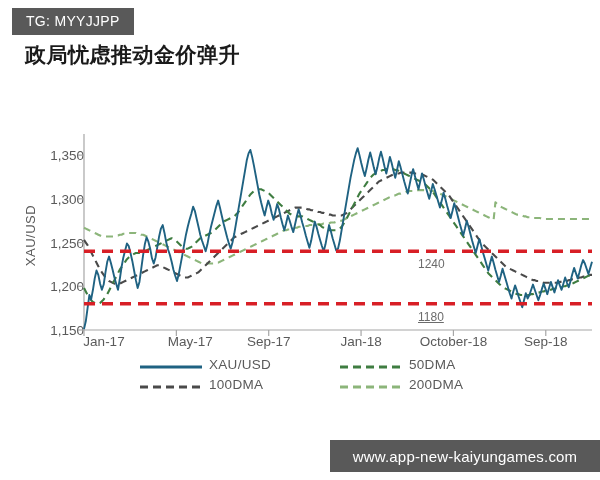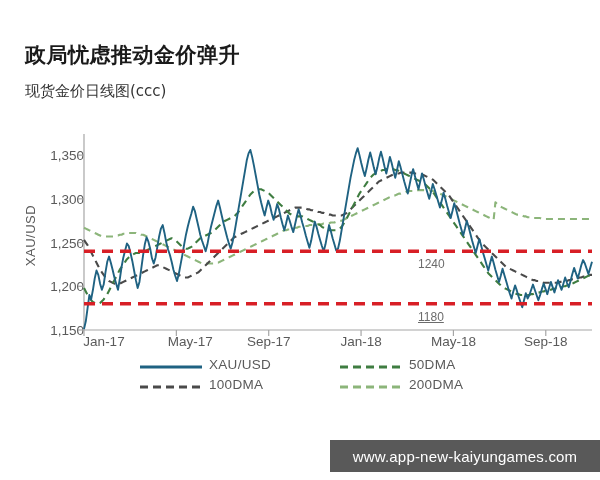--- a/index.html
+++ b/index.html
@@ -169,23 +169,23 @@
     align-items: center;
     justify-content: center;
     letter-spacing: 0.2px;
   }
 </style>
 </head>
 <body>
 
 <div id="page">
 
+  <div id="tg-badge">TG: MYYJJPP</div>
 
   <div id="chart-title">政局忧虑推动金价弹升</div>
-  <div id="chart-subtitle">现货金价日线图(ccc)</div>
 
   <div id="plot-wrap">
     <div id="y-axis-title">
       <span>XAU/USD</span>
     </div>
     <div id="y-ticks">
         <div class="y-tick-label" style="top: 210px;">1,150</div>
         <div class="y-tick-label" style="top: 166.279px;">1,200</div>
         <div class="y-tick-label" style="top: 122.558px;">1,250</div>
         <div class="y-tick-label" style="top: 78.8372px;">1,300</div>
@@ -210,21 +210,21 @@
         <path d="M84.00 168.03L85.79 171.53L87.58 175.02L89.37 177.65L91.15 180.27L92.94 182.02L94.73 182.89L96.52 183.77L98.31 183.77L100.10 182.89L101.89 181.14L103.68 179.40L105.46 176.77L107.25 174.15L109.04 170.65L110.83 167.15L112.62 163.66L114.41 160.16L116.20 156.66L117.99 153.16L119.77 149.67L121.56 147.04L123.35 144.42L125.14 141.80L126.93 139.17L128.72 137.42L130.51 135.67L132.30 134.80L134.08 133.93L135.87 133.05L137.66 133.05L139.45 133.05L141.24 133.05L143.03 132.18L144.82 131.30L146.61 130.43L148.39 129.55L150.18 128.68L151.97 127.80L153.76 126.93L155.55 126.06L157.34 125.18L159.13 124.31L160.92 123.43L162.70 122.56L164.49 121.68L166.28 120.81L168.07 119.93L169.86 119.06L171.65 118.19L173.44 119.06L175.23 119.93L177.01 121.68L178.80 123.43L180.59 125.18L182.38 126.93L184.17 127.80L185.96 128.68L187.75 128.68L189.54 127.80L191.32 126.93L193.11 125.18L194.90 123.43L196.69 121.68L198.48 119.93L200.27 118.19L202.06 117.31L203.85 116.44L205.63 115.56L207.42 114.69L209.21 113.81L211.00 112.94L212.79 112.07L214.58 110.32L216.37 108.57L218.15 106.82L219.94 105.07L221.73 103.32L223.52 101.57L225.31 100.70L227.10 99.82L228.89 98.95L230.68 98.07L232.46 97.20L234.25 96.33L236.04 94.58L237.83 92.83L239.62 90.20L241.41 87.58L243.20 84.96L244.99 82.33L246.77 79.71L248.56 77.09L250.35 74.47L252.14 72.72L253.93 70.97L255.72 70.09L257.51 69.22L259.30 69.22L261.08 69.22L262.87 70.09L264.66 70.97L266.45 71.84L268.24 72.72L270.03 74.47L271.82 76.21L273.61 77.96L275.39 79.71L277.18 81.46L278.97 83.21L280.76 84.96L282.55 86.71L284.34 88.46L286.13 90.20L287.92 91.95L289.70 93.70L291.49 94.58L293.28 95.45L295.07 96.33L296.86 96.33L298.65 96.33L300.44 96.33L302.23 96.33L304.01 97.20L305.80 98.07L307.59 98.95L309.38 99.82L311.17 100.70L312.96 101.57L314.75 102.45L316.54 103.32L318.32 104.20L320.11 105.07L321.90 106.82L323.69 107.69L325.48 108.57L327.27 109.44L329.06 110.32L330.85 110.32L332.63 110.32L334.42 110.32L336.21 110.32L338.00 109.44L339.79 108.57L341.58 106.82L343.37 104.20L345.15 101.57L346.94 98.07L348.73 94.58L350.52 91.08L352.31 87.58L354.10 84.08L355.89 80.59L357.68 77.09L359.46 73.59L361.25 70.97L363.04 68.34L364.83 65.72L366.62 63.10L368.41 60.47L370.20 57.85L371.99 56.10L373.77 54.35L375.56 53.48L377.35 52.60L379.14 51.73L380.93 50.86L382.72 49.98L384.51 49.98L386.30 49.11L388.08 49.11L389.87 49.11L391.66 49.11L393.45 49.11L395.24 49.98L397.03 49.98L398.82 50.86L400.61 51.73L402.39 52.60L404.18 53.48L405.97 54.35L407.76 55.23L409.55 56.10L411.34 56.98L413.13 57.85L414.92 58.73L416.70 59.60L418.49 60.47L420.28 61.35L422.07 62.22L423.86 63.10L425.65 64.85L427.44 66.60L429.23 68.34L431.01 70.09L432.80 71.84L434.59 74.47L436.38 77.09L438.17 79.71L439.96 82.33L441.75 84.96L443.54 87.58L445.32 90.20L447.11 92.83L448.90 95.45L450.69 98.07L452.48 100.70L454.27 103.32L456.06 105.94L457.85 108.57L459.63 111.19L461.42 113.81L463.21 116.44L465.00 119.06L466.79 121.68L468.58 124.31L470.37 126.93L472.15 129.55L473.94 132.18L475.73 134.80L477.52 137.42L479.31 140.05L481.10 142.67L482.89 145.29L484.68 147.92L486.46 150.54L488.25 153.16L490.04 154.91L491.83 156.66L493.62 158.41L495.41 160.16L497.20 161.91L498.99 163.66L500.77 165.40L502.56 166.28L504.35 168.03L506.14 168.90L507.93 169.78L509.72 170.65L511.51 171.53L513.30 172.40L515.08 173.27L516.87 174.15L518.66 174.15L520.45 175.02L522.24 175.02L524.03 175.02L525.82 175.02L527.61 175.02L529.39 175.02L531.18 174.15L532.97 174.15L534.76 173.27L536.55 173.27L538.34 172.40L540.13 172.40L541.92 171.53L543.70 171.53L545.49 170.65L547.28 170.65L549.07 169.78L550.86 169.78L552.65 168.90L554.44 168.90L556.23 168.03L558.01 168.03L559.80 167.15L561.59 167.15L563.38 166.28L565.17 166.28L566.96 165.40L568.75 165.40L570.54 164.53L572.32 163.66L574.11 162.78L575.90 161.91L577.69 161.03L579.48 160.16L581.27 159.28L583.06 158.41L584.85 157.53L586.63 156.66L588.42 155.79L590.21 154.91L592.00 154.04" fill="none" stroke="#3f7d41" stroke-width="2.1" stroke-linecap="butt" stroke-linejoin="round" stroke-dasharray="7,5"></path>
         <path d="M84.00 209.13L85.79 201.26L87.58 188.14L89.37 175.02L91.15 179.40L92.94 169.78L94.73 158.41L96.52 150.54L98.31 154.91L100.10 163.66L101.89 169.78L103.68 164.53L105.46 152.29L107.25 141.80L109.04 136.55L110.83 142.67L112.62 149.67L114.41 157.53L116.20 163.66L117.99 169.78L119.77 159.28L121.56 147.04L123.35 137.42L125.14 130.43L126.93 123.43L128.72 126.06L130.51 133.05L132.30 140.92L134.08 150.54L135.87 160.16L137.66 168.03L139.45 161.91L141.24 148.79L143.03 135.67L144.82 124.31L146.61 117.31L148.39 121.68L150.18 128.68L151.97 138.30L153.76 143.54L155.55 137.42L157.34 126.93L159.13 116.44L160.92 108.57L162.70 105.07L164.49 112.94L166.28 122.56L168.07 129.55L169.86 134.80L171.65 141.80L173.44 149.67L175.23 155.79L177.01 161.03L178.80 154.04L180.59 144.42L182.38 134.80L184.17 124.31L185.96 114.69L187.75 106.82L189.54 99.82L191.32 93.70L193.11 86.71L194.90 91.08L196.69 98.95L198.48 106.82L200.27 114.69L202.06 120.81L203.85 126.06L205.63 131.30L207.42 124.31L209.21 114.69L211.00 106.82L212.79 99.82L214.58 92.83L216.37 85.83L218.15 80.59L219.94 87.58L221.73 95.45L223.52 103.32L225.31 110.32L227.10 117.31L228.89 123.43L230.68 128.68L232.46 122.56L234.25 113.81L236.04 103.32L237.83 92.83L239.62 82.33L241.41 71.84L243.20 61.35L244.99 50.86L246.77 40.36L248.56 33.37L250.35 29.87L252.14 36.87L253.93 45.61L255.72 55.23L257.51 64.85L259.30 74.47L261.08 82.33L262.87 89.33L264.66 95.45L266.45 87.58L268.24 80.59L270.03 85.83L271.82 93.70L273.61 99.82L275.39 91.95L277.18 84.08L278.97 89.33L280.76 97.20L282.55 104.20L284.34 110.32L286.13 103.32L287.92 95.45L289.70 100.70L291.49 106.82L293.28 112.07L295.07 104.20L296.86 96.33L298.65 89.33L300.44 95.45L302.23 102.45L304.01 108.57L305.80 115.56L307.59 121.68L309.38 127.80L311.17 120.81L312.96 111.19L314.75 101.57L316.54 106.82L318.32 113.81L320.11 119.93L321.90 126.06L323.69 131.30L325.48 124.31L327.27 114.69L329.06 105.07L330.85 111.19L332.63 118.19L334.42 124.31L336.21 130.43L338.00 128.68L339.79 120.81L341.58 110.32L343.37 99.82L345.15 89.33L346.94 78.84L348.73 68.34L350.52 57.85L352.31 49.11L354.10 40.36L355.89 33.37L357.68 28.12L359.46 35.12L361.25 42.99L363.04 49.98L364.83 56.10L366.62 48.23L368.41 39.49L370.20 32.49L371.99 39.49L373.77 47.36L375.56 54.35L377.35 47.36L379.14 38.61L380.93 31.62L382.72 38.61L384.51 46.48L386.30 53.48L388.08 45.61L389.87 36.87L391.66 42.99L393.45 50.86L395.24 57.85L397.03 49.98L398.82 41.24L400.61 47.36L402.39 54.35L404.18 61.35L405.97 67.47L407.76 73.59L409.55 64.85L411.34 56.10L413.13 49.11L414.92 56.10L416.70 63.10L418.49 69.22L420.28 61.35L422.07 53.48L423.86 59.60L425.65 66.60L427.44 72.72L429.23 78.84L431.01 71.84L432.80 63.97L434.59 69.22L436.38 75.34L438.17 81.46L439.96 87.58L441.75 80.59L443.54 72.72L445.32 78.84L447.11 85.83L448.90 91.95L450.69 98.07L452.48 91.08L454.27 83.21L456.06 89.33L457.85 96.33L459.63 103.32L461.42 109.44L463.21 115.56L465.00 108.57L466.79 100.70L468.58 106.82L470.37 113.81L472.15 120.81L473.94 126.93L475.73 133.05L477.52 126.06L479.31 119.06L481.10 125.18L482.89 132.18L484.68 138.30L486.46 144.42L488.25 150.54L490.04 143.54L491.83 136.55L493.62 142.67L495.41 149.67L497.20 155.79L498.99 161.91L500.77 155.79L502.56 148.79L504.35 154.91L506.14 161.03L507.93 167.15L509.72 173.27L511.51 178.52L513.30 171.53L515.08 165.40L516.87 170.65L518.66 176.77L520.45 182.02L522.24 187.27L524.03 180.27L525.82 173.27L527.61 178.52L529.39 175.02L531.18 169.78L532.97 164.53L534.76 169.78L536.55 175.02L538.34 180.27L540.13 175.02L541.92 168.90L543.70 163.66L545.49 168.90L547.28 174.15L549.07 168.03L550.86 161.91L552.65 167.15L554.44 172.40L556.23 166.28L558.01 160.16L559.80 165.40L561.59 169.78L563.38 163.66L565.17 157.53L566.96 162.78L568.75 167.15L570.54 161.03L572.32 154.04L574.11 147.92L575.90 153.16L577.69 158.41L579.48 152.29L581.27 145.29L583.06 140.05L584.85 143.54L586.63 148.79L588.42 154.04L590.21 147.92L592.00 141.80" fill="none" stroke="#1f6282" stroke-width="1.9" stroke-linecap="butt" stroke-linejoin="round"></path>
         <line x1="84" y1="131.30232558139534" x2="592" y2="131.30232558139534" stroke="#d81f26" stroke-width="3.4" stroke-dasharray="11,7" stroke-linecap="butt"></line>
         <line x1="84" y1="183.7674418604651" x2="592" y2="183.7674418604651" stroke="#d81f26" stroke-width="3.4" stroke-dasharray="11,7" stroke-linecap="butt"></line>
       </svg>
     <div id="x-ticks">
         <div class="x-tick-label" style="left: 84px; margin-left: 20px;">Jan-17</div>
         <div class="x-tick-label" style="left: 176.354px; padding-left: 28px;">May-17</div>
         <div class="x-tick-label" style="left: 268.709px;">Sep-17</div>
         <div class="x-tick-label" style="left: 361.063px;">Jan-18</div>
-        <div class="x-tick-label" style="left: 453.418px;">May-18</div>
+        <div class="x-tick-label" style="left: 453.418px;">October-18</div>
         <div class="x-tick-label" style="left: 545.772px;">Sep-18</div>
       </div>
     <div id="band-labels"></div>
   </div>
 
   <div id="legend">
       <div class="legend-item">
         <span class="legend-swatch"><svg width="62" height="10">
             <line x1="0" y1="5" x2="62" y2="5" stroke="#1f6282" stroke-width="3.2"></line>
           </svg></span>

